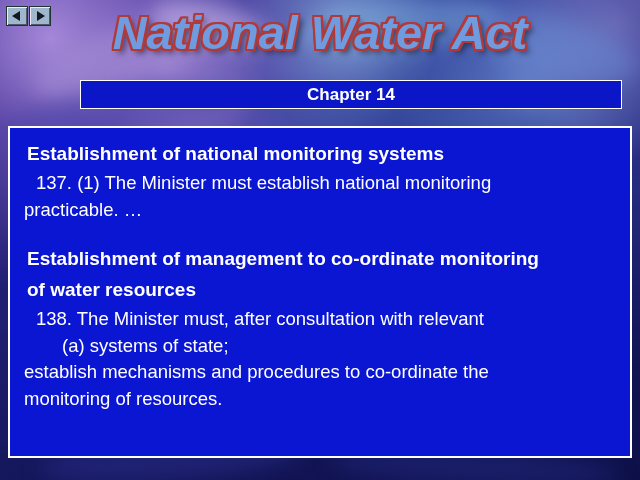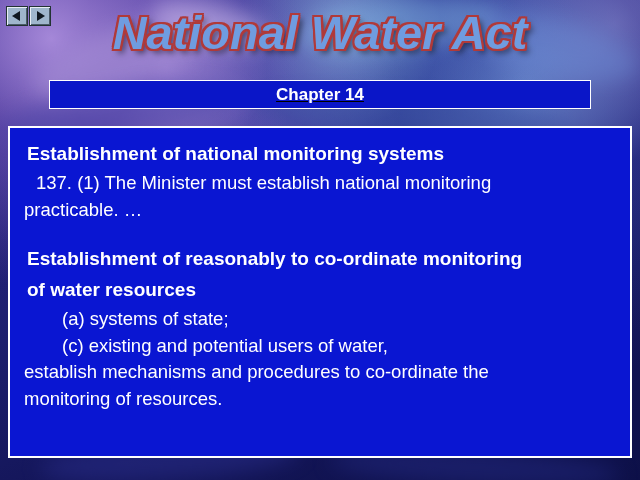--- a/index.html
+++ b/index.html
@@ -88,31 +88,30 @@
       -2px 2px 0 #b03a3a,
        2px -2px 0 #b03a3a,
       -2px -2px 0 #b03a3a,
        4px 4px 6px rgba(0,0,0,0.55);
     transform: scaleX(1.02);
   }
 
   
   .chapter-bar {
     position: absolute;
-    left: 49px;
+    left: 80px;
     top: 80px;
     width: 540px;
     height: 27px;
     background: #0a16c8;
     border: 1px solid #ffffff;
     display: flex;
     align-items: center;
     justify-content: center;
     z-index: 4;
-    text-decoration: underline;
   }
   .chapter-bar span {
     color: #ffffff;
     font-size: 17px;
     font-weight: bold;
     font-family: "Liberation Sans", sans-serif;
   }
 
   
   .body-panel {
@@ -182,21 +181,21 @@
     <span>Chapter 14</span>
   </div>
 
   <div class="body-panel">
     <div class="head">Establishment of national monitoring systems</div>
     <div class="para indent1">137. (1) The Minister must establish national monitoring</div>
     <div class="para">practicable. …</div>
 
     <div class="gap"></div>
 
-    <div class="head">Establishment of reasonably to co-ordinate  monitoring</div>
+    <div class="head">Establishment of management to co-ordinate  monitoring</div>
     <div class="head">of water resources</div>
+    <div class="para indent1">138. The Minister must, after consultation with relevant</div>
     <div class="para indent-item">(a) systems of state;</div>
-    <div class="para indent-item">(c) existing and potential users of water,</div>
     <div class="para">establish mechanisms and procedures to co-ordinate the</div>
     <div class="para">monitoring of resources.</div>
   </div>
 
 </div>
 
 </body></html>

